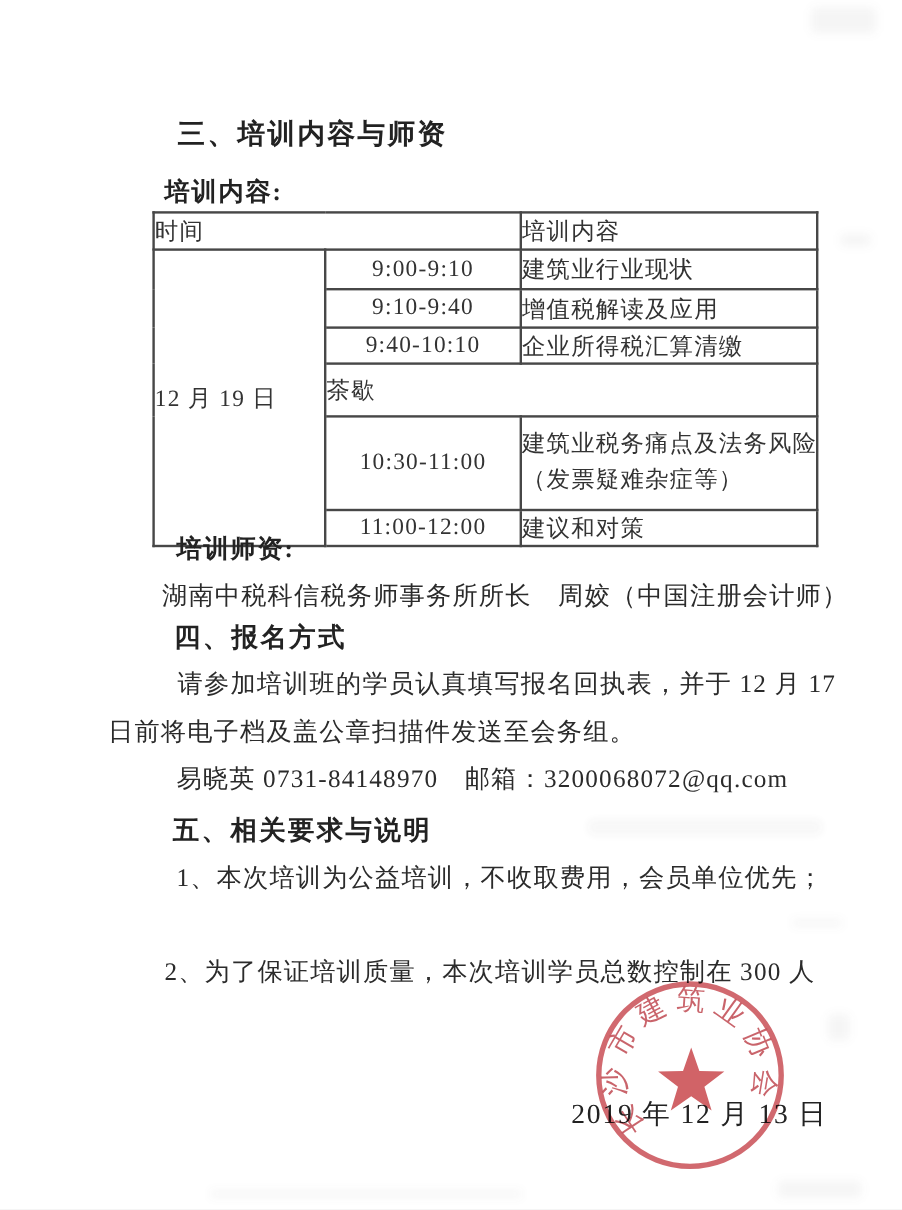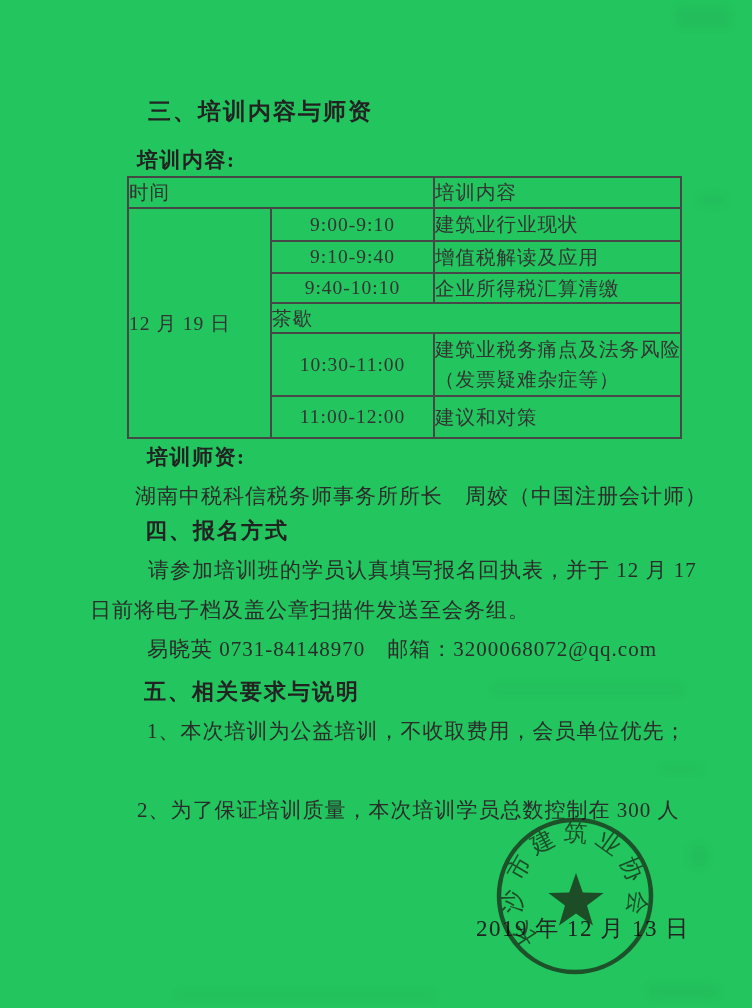--- a/index.html
+++ b/index.html
@@ -1,21 +1,21 @@
 <!DOCTYPE html>
 <html><head>
 <meta charset="utf-8">
 <style>
   html,body{margin:0;padding:0;}
   body{background:#e8e8e8;}
   .page{
     position:relative;
     width:752px;height:1008px;
     margin:0 auto;
-    background:#22c55e;
+    background:#ffffff;
     overflow:hidden;
     font-family:"Liberation Serif","DejaVu Serif",serif;
     color:#2a2a2a;
   }
   .abs{position:absolute;white-space:nowrap;}
   .h-num{font-size:23px;font-weight:bold;letter-spacing:2px;color:#222;}
   .h-label{font-size:21px;font-weight:bold;letter-spacing:1.5px;color:#222;}
   .body-line{font-size:21px;letter-spacing:1px;color:#2b2b2b;}
 
   
@@ -76,31 +76,31 @@
       <td class="c-content">建筑业行业现状</td>
     </tr>
     <tr style="height:32px">
       <td class="c-time">9:10-9:40</td>
       <td class="c-content">增值税解读及应用</td>
     </tr>
     <tr style="height:30px">
       <td class="c-time">9:40-10:10</td>
       <td class="c-content">企业所得税汇算清缴</td>
     </tr>
-    <tr style="height:30px">
+    <tr style="height:44px">
       <td colspan="2" class="c-break">茶歇</td>
     </tr>
-    <tr style="height:63px">
+    <tr style="height:78px">
       <td class="c-time">10:30-11:00</td>
       <td class="c-content-wide">
         <div class="cell-line">建筑业税务痛点及法务风险防范</div>
         <div class="cell-line">（发票疑难杂症等）</div>
       </td>
     </tr>
-    <tr style="height:42px">
+    <tr style="height:30px">
       <td class="c-time">11:00-12:00</td>
       <td class="c-content-indent">建议和对策</td>
     </tr>
   </tbody>
     </table>
 
   <div class="abs h-label" style="left:147px;top:443px;">培训师资:</div>
   <div class="abs h-num" style="left:145px;top:516px;font-size:22px;">四、报名方式</div>
 
   <div class="abs body-line" style="left:135px;top:482px;">湖南中税科信税务师事务所所长　周姣（中国注册会计师）</div>

